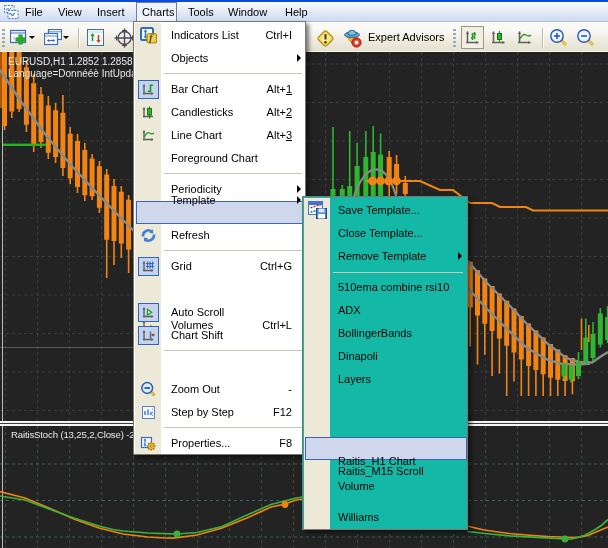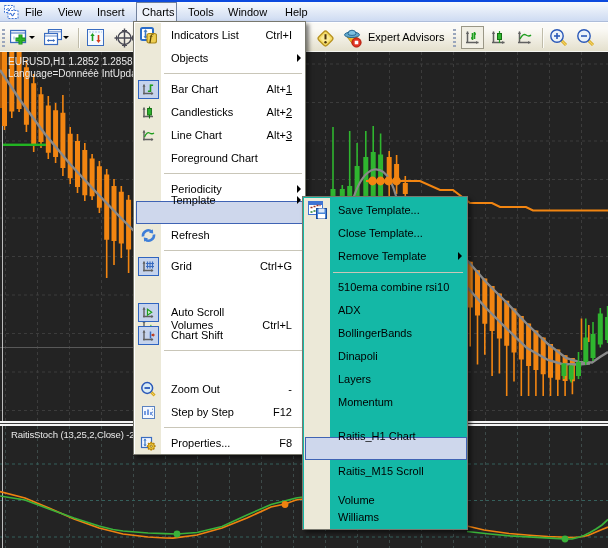--- a/index.html
+++ b/index.html
@@ -338,28 +338,25 @@
     </div>
 <div class="srow" style="top:125px;">
       <div class="txt">BollingerBands</div>
     </div>
 <div class="srow" style="top:148px;">
       <div class="txt">Dinapoli</div>
     </div>
 <div class="srow" style="top:171px;">
       <div class="txt">Layers</div>
     </div>
-<div class="srow" style="top:194px;">
-      <div class="txt">Momentum</div>
-    </div>
 <div style="position:absolute;left:2px;top:240px;width:162px;height:23px;background:#ced7ec;border:1px solid #3f63b4;box-sizing:border-box;"></div>
-    <div class="srow" style="top:228px;text-decoration:underline;">
+    <div class="srow" style="top:253px;text-decoration:underline;">
       <div class="txt">Raitis_H1 Chart</div>
     </div>
 <div class="srow" style="top:263px;">
       <div class="txt">Raitis_M15 Scroll</div>
     </div>
-<div class="srow" style="top:292px;text-decoration:underline;">
+<div class="srow" style="top:278px;text-decoration:underline;">
       <div class="txt">Volume</div>
     </div>
 <div class="srow" style="top:309px;">
       <div class="txt">Williams</div>
     </div>
 </div>
 </body></html>

